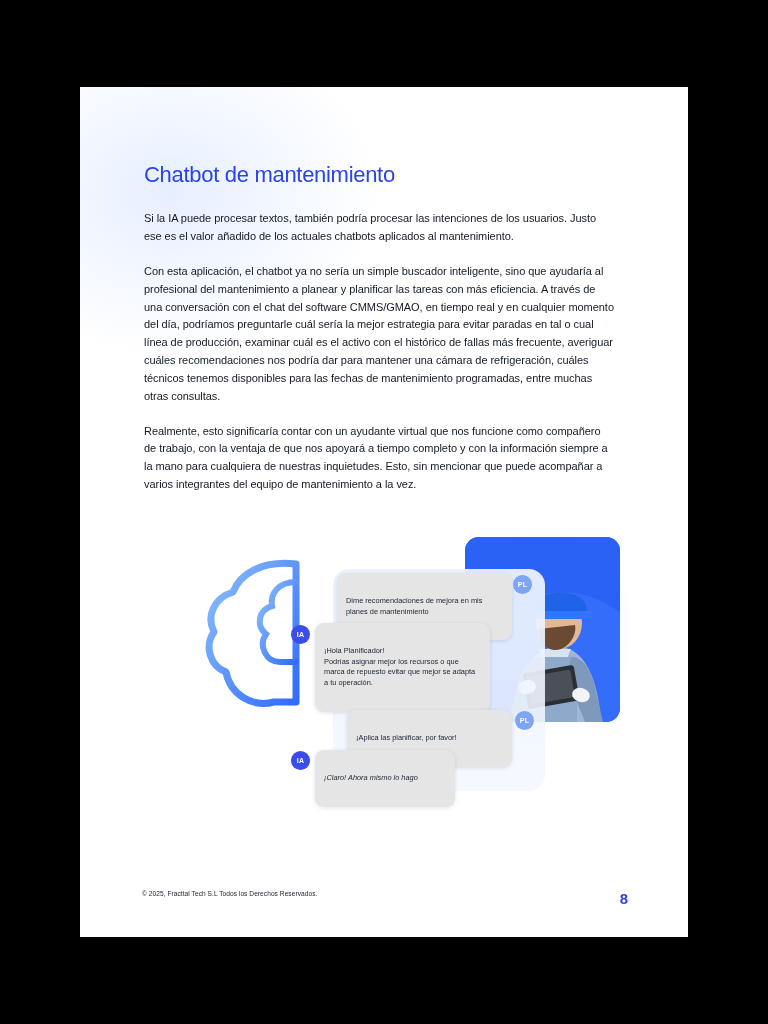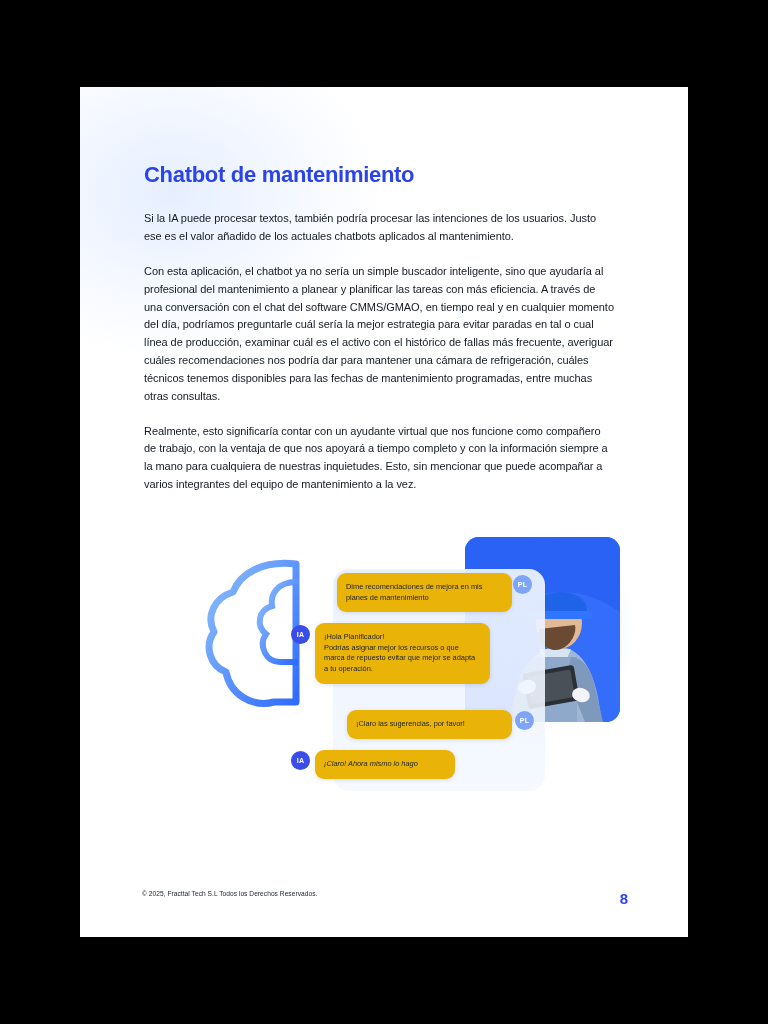--- a/index.html
+++ b/index.html
@@ -37,21 +37,21 @@
   .content {
     position: absolute;
     left: 64px;
     top: 75px;
     width: 470px;
   }
 
   .doc-title {
     color: #2a43ea;
     font-size: 22px;
-    font-weight: 700;
+    font-weight: 400;
     letter-spacing: -0.3px;
     margin: 0 0 22px 0;
     line-height: 1.2;
   }
 
   .para {
     color: #141a25;
     font-size: 11px;
     line-height: 1.62;
     margin: 0 0 17px 0;
@@ -109,27 +109,27 @@
     left: 58px;
     top: 4px;
     width: 212px;
     height: 222px;
     border-radius: 16px;
     background: linear-gradient(180deg, rgba(235,242,255,0.95) 0%, rgba(244,248,255,0.85) 100%);
   }
 
   .bubble {
     position: absolute;
-    background: #eab308;
+    background: #e5e5e5;
     border-radius: 9px;
     box-shadow: 0 1px 4px rgba(22,40,90,0.13);
     color: #1b2230;
     font-size: 7.4px;
     line-height: 1.45;
-    padding: 9px 9px;
+    padding: 23px 9px;
     box-sizing: border-box;
   }
 
   .avatar {
     position: absolute;
     width: 19px;
     height: 19px;
     border-radius: 50%;
     color: #ffffff;
     font-size: 7px;
@@ -227,21 +227,21 @@
     <div class="chat-cluster">
       <div class="chat-panel"></div>
 
       <div class="bubble b1">Dime recomendaciones de mejora en mis planes de mantenimiento</div>
       <div class="avatar pl a1">PL</div>
 
       <div class="bubble b2" style="white-space: pre-line;">¡Hola Planificador!
 Podrías asignar mejor los recursos o que marca de repuesto evitar que mejor se adapta a tu operación.</div>
       <div class="avatar ia a2">IA</div>
 
-      <div class="bubble b3">¡Claro las sugerencias, por favor!</div>
+      <div class="bubble b3">¡Aplica las planificar, por favor!</div>
       <div class="avatar pl a3">PL</div>
 
       <div class="bubble b4">¡Claro! Ahora mismo lo hago</div>
       <div class="avatar ia a4">IA</div>
     </div>
   </div>
 
   <div class="footer-copy">© 2025, Fracttal Tech S.L Todos los Derechos Reservados.</div>
   <div class="page-number">8</div>
 

